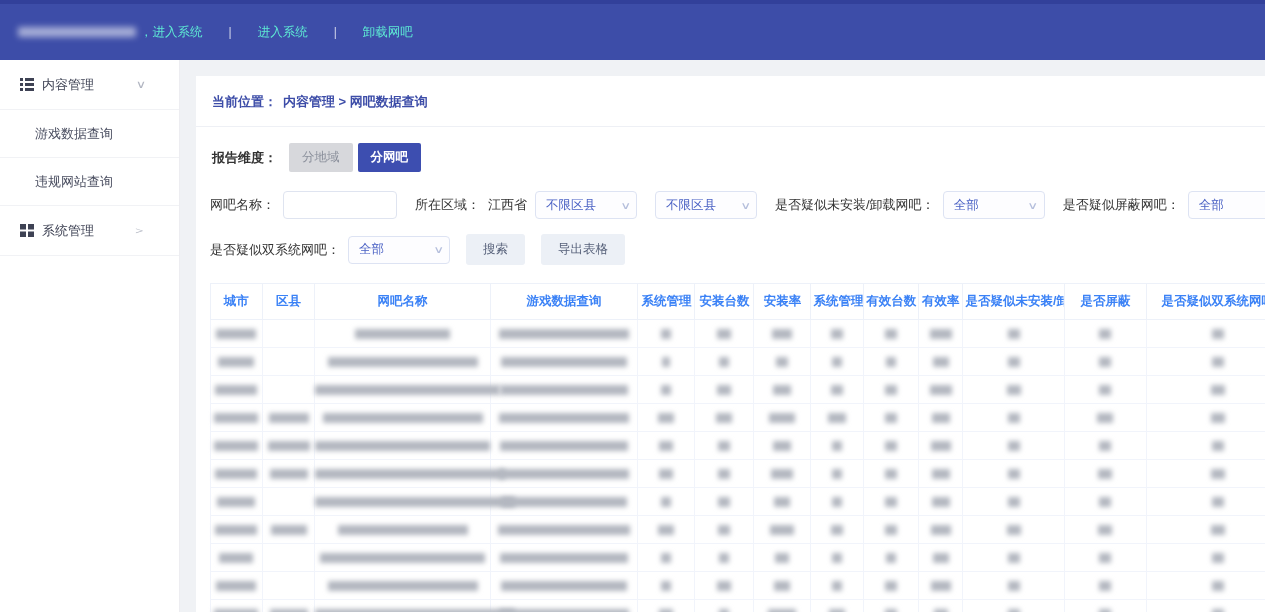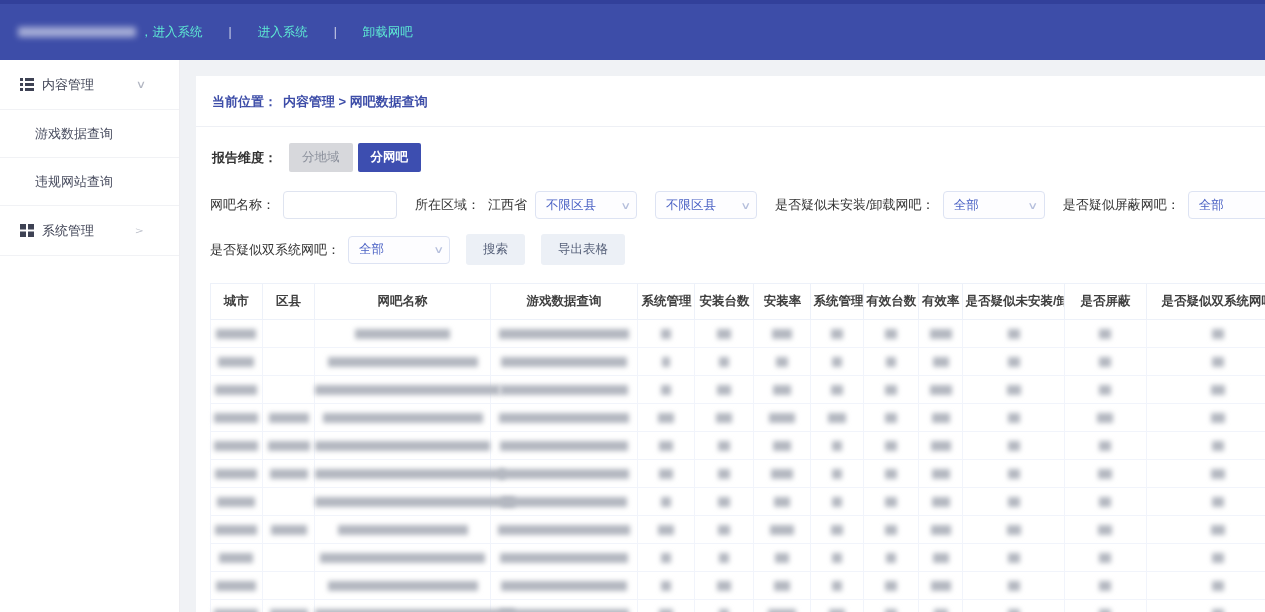--- a/index.html
+++ b/index.html
@@ -51,21 +51,21 @@
   .select { width:102px; height:28px; background:#fdfdff; border:1px solid #dde3f3; border-radius:4px;
             display:flex; align-items:center; justify-content:space-between; padding:0 7px 0 10px;
             cursor:pointer; }
   .select-value { color:#4a61c4; font-size:12.5px; }
   .select-caret { color:#b4bedc; font-size:10px; transform:scaleX(1.5); }
   .btn { border:none; background:#ecf0f6; color:#57617a; font-size:12.5px; border-radius:3px;
          padding:7px 17px; margin-left:16px; cursor:pointer; font-family:inherit; }
 
   
   table { width:100%; border-collapse:collapse; table-layout:fixed; margin-top:18px; }
-  th { font-size:12.5px; font-weight:bold; color:#404040; padding:9px 2px; text-align:center;
+  th { font-size:12.5px; font-weight:bold; color:#3b82f6; padding:9px 2px; text-align:center;
        border:1px solid #edf1f9; background:#fff; white-space:nowrap; overflow:hidden; }
   td { height:28px; text-align:center; border:1px solid #f1f4fb; vertical-align:middle; }
   .redact { display:inline-block; height:10px; border-radius:1px; background:#b3b7c0;
             filter:blur(2.5px); vertical-align:middle; }
 </style>
 </head>
 <body>
 
 <header class="topbar">
   <div class="topbar-right">

